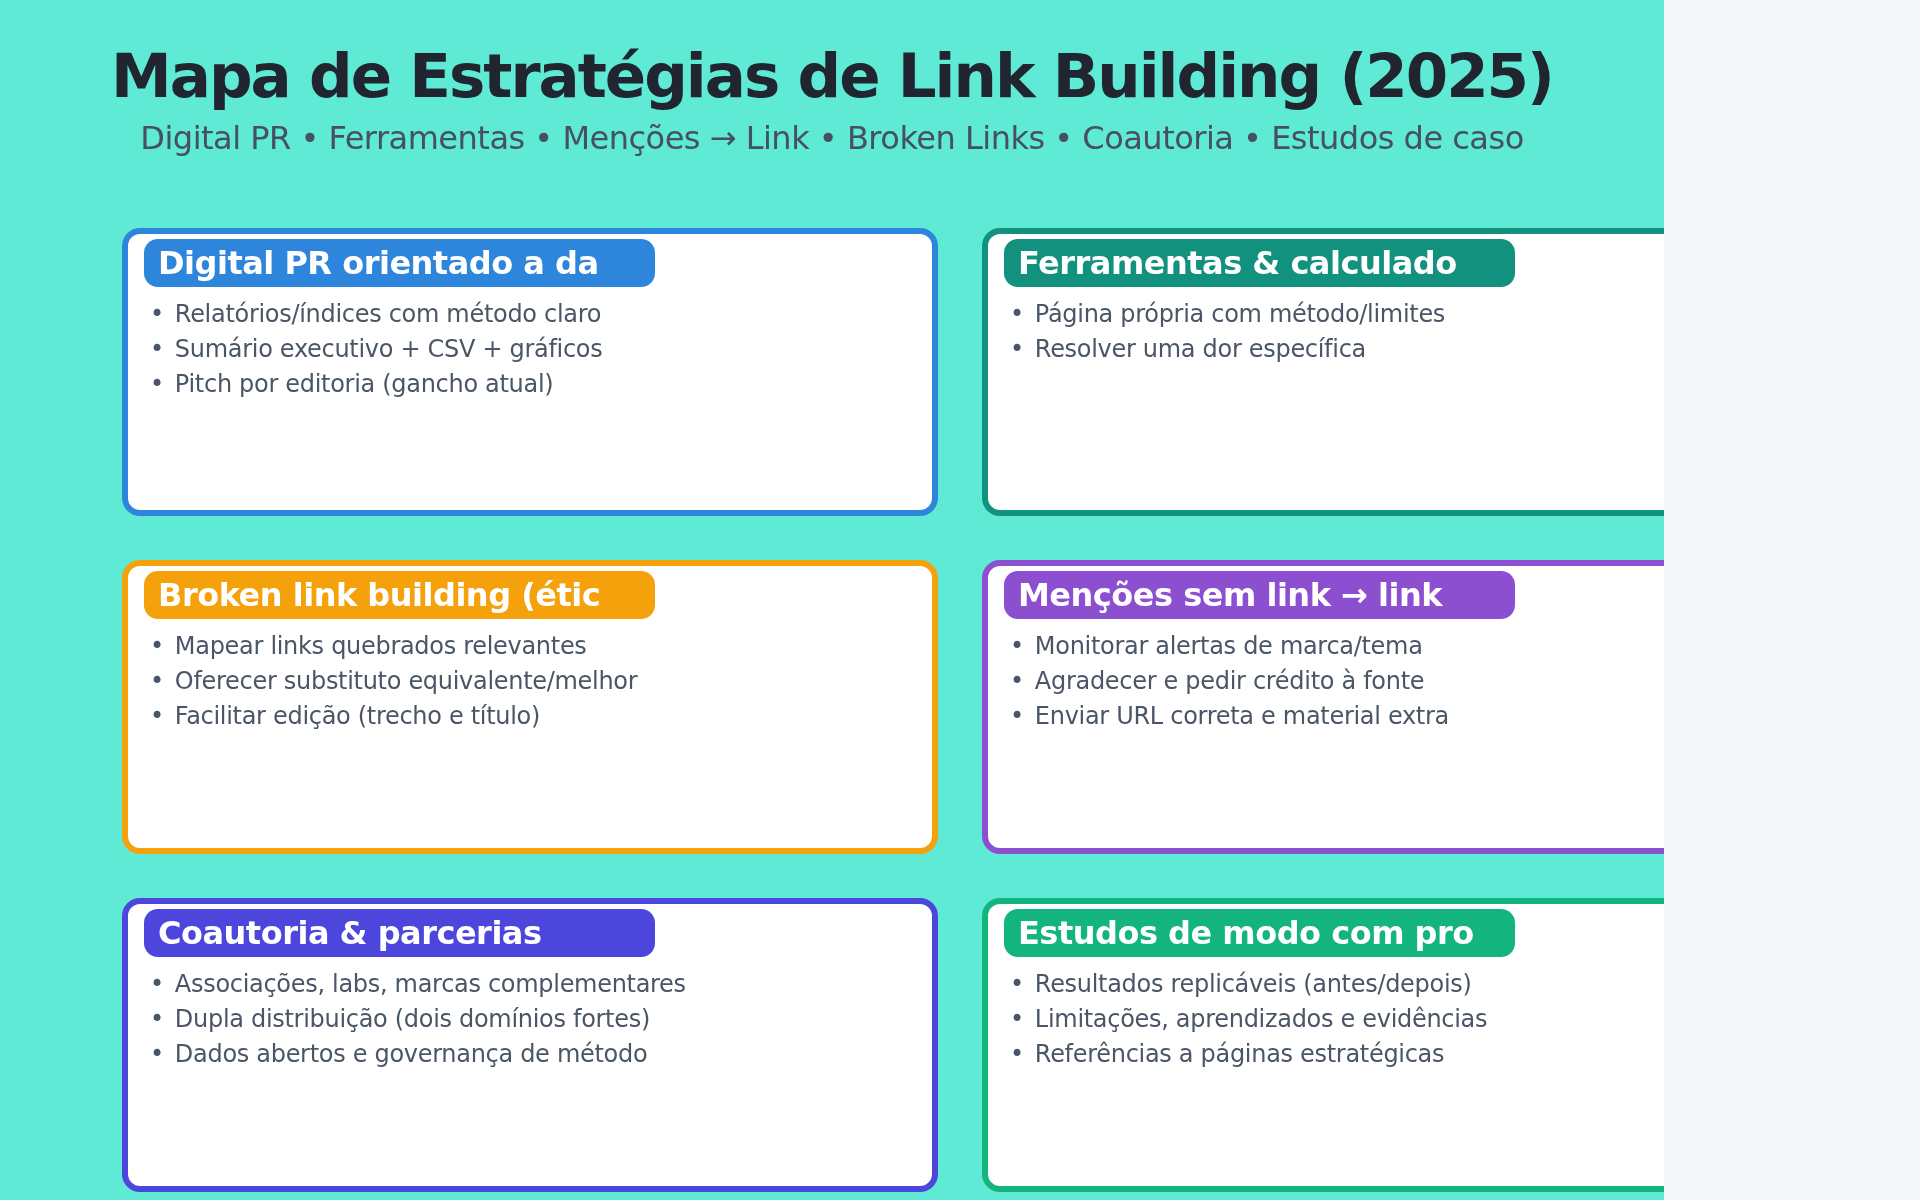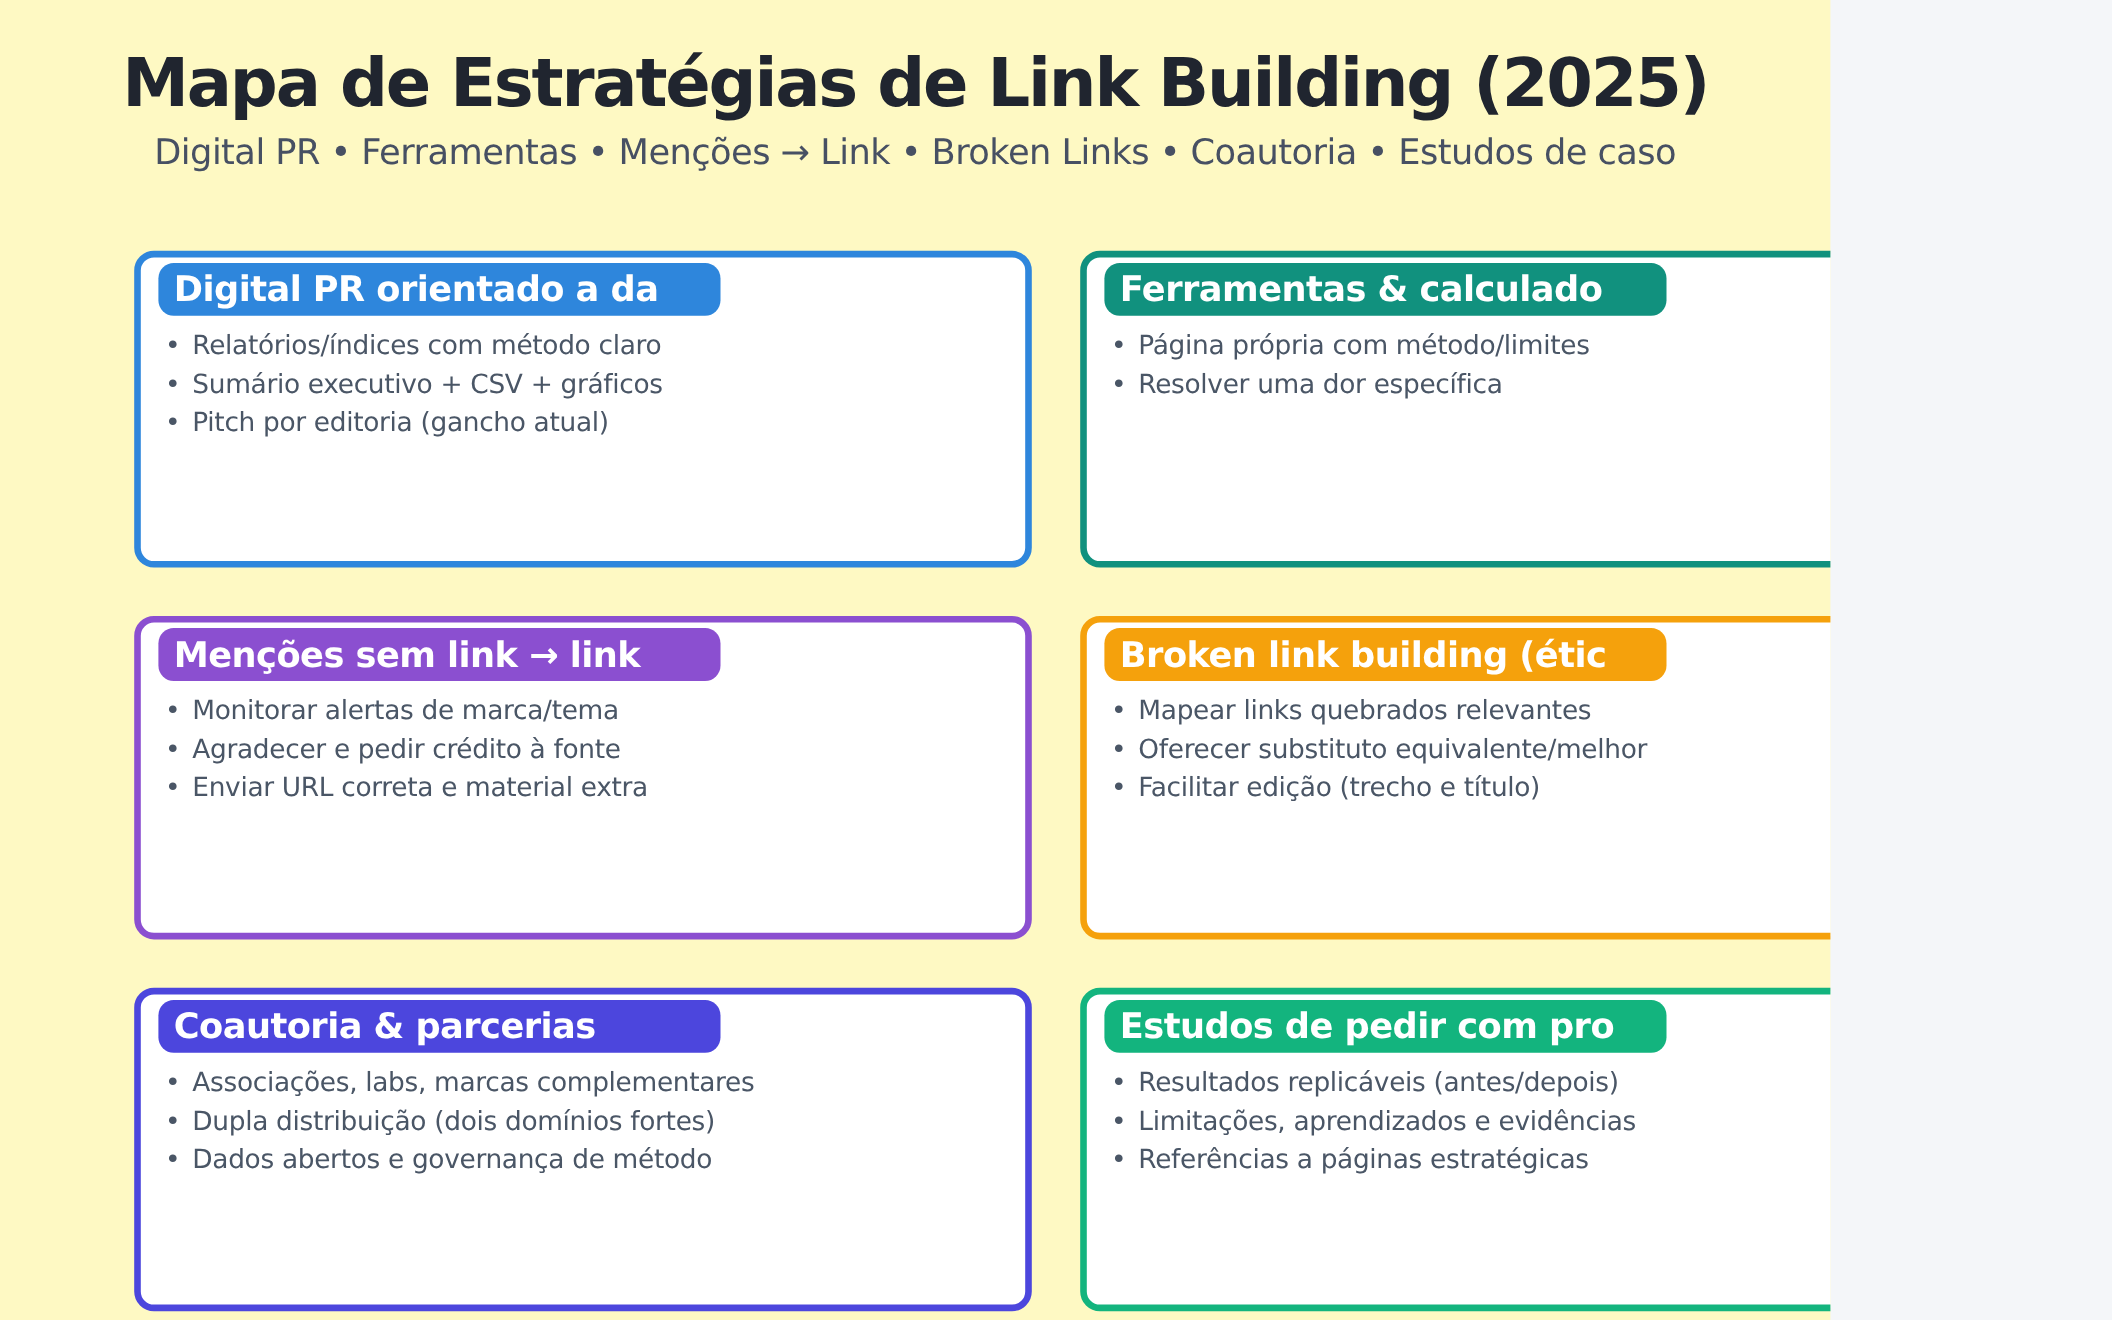--- a/index.html
+++ b/index.html
@@ -6,21 +6,21 @@
     margin: 0;
     padding: 0;
     background: #f4f6f9;
     font-family: "DejaVu Sans", "Liberation Sans", sans-serif;
   }
   .page {
     position: relative;
     width: 1664px;
     height: 1200px;
     overflow: hidden;
-    background: #fef9c3;
+    background: #5eead4;
   }
   .page-title {
     margin: 0;
     padding-top: 40px;
     text-align: center;
     font-size: 61px;
     font-weight: 700;
     letter-spacing: -2px;
     color: #20252f;
   }
@@ -104,49 +104,49 @@
     </section>
 
     <section class="card" style="--accent: #11917e;">
       <h2 class="pill">Ferramentas &amp; calculado</h2>
       <ul class="bullets">
         <li>Página própria com método/limites</li>
         <li>Resolver uma dor específica</li>
       </ul>
     </section>
 
+    <section class="card" style="--accent: #f5a10c;">
+      <h2 class="pill">Broken link building (étic</h2>
+      <ul class="bullets">
+        <li>Mapear links quebrados relevantes</li>
+        <li>Oferecer substituto equivalente/melhor</li>
+        <li>Facilitar edição (trecho e título)</li>
+      </ul>
+    </section>
+
     <section class="card" style="--accent: #8b4fd0;">
       <h2 class="pill">Menções sem link → link</h2>
       <ul class="bullets">
         <li>Monitorar alertas de marca/tema</li>
         <li>Agradecer e pedir crédito à fonte</li>
         <li>Enviar URL correta e material extra</li>
-      </ul>
-    </section>
-
-    <section class="card" style="--accent: #f5a10c;">
-      <h2 class="pill">Broken link building (étic</h2>
-      <ul class="bullets">
-        <li>Mapear links quebrados relevantes</li>
-        <li>Oferecer substituto equivalente/melhor</li>
-        <li>Facilitar edição (trecho e título)</li>
       </ul>
     </section>
 
     <section class="card" style="--accent: #4c46dd;">
       <h2 class="pill">Coautoria &amp; parcerias</h2>
       <ul class="bullets">
         <li>Associações, labs, marcas complementares</li>
         <li>Dupla distribuição (dois domínios fortes)</li>
         <li>Dados abertos e governança de método</li>
       </ul>
     </section>
 
     <section class="card" style="--accent: #13b47e;">
-      <h2 class="pill">Estudos de pedir com pro</h2>
+      <h2 class="pill">Estudos de modo com pro</h2>
       <ul class="bullets">
         <li>Resultados replicáveis (antes/depois)</li>
         <li>Limitações, aprendizados e evidências</li>
         <li>Referências a páginas estratégicas</li>
       </ul>
     </section>
 
   </div>
 </div>
 

